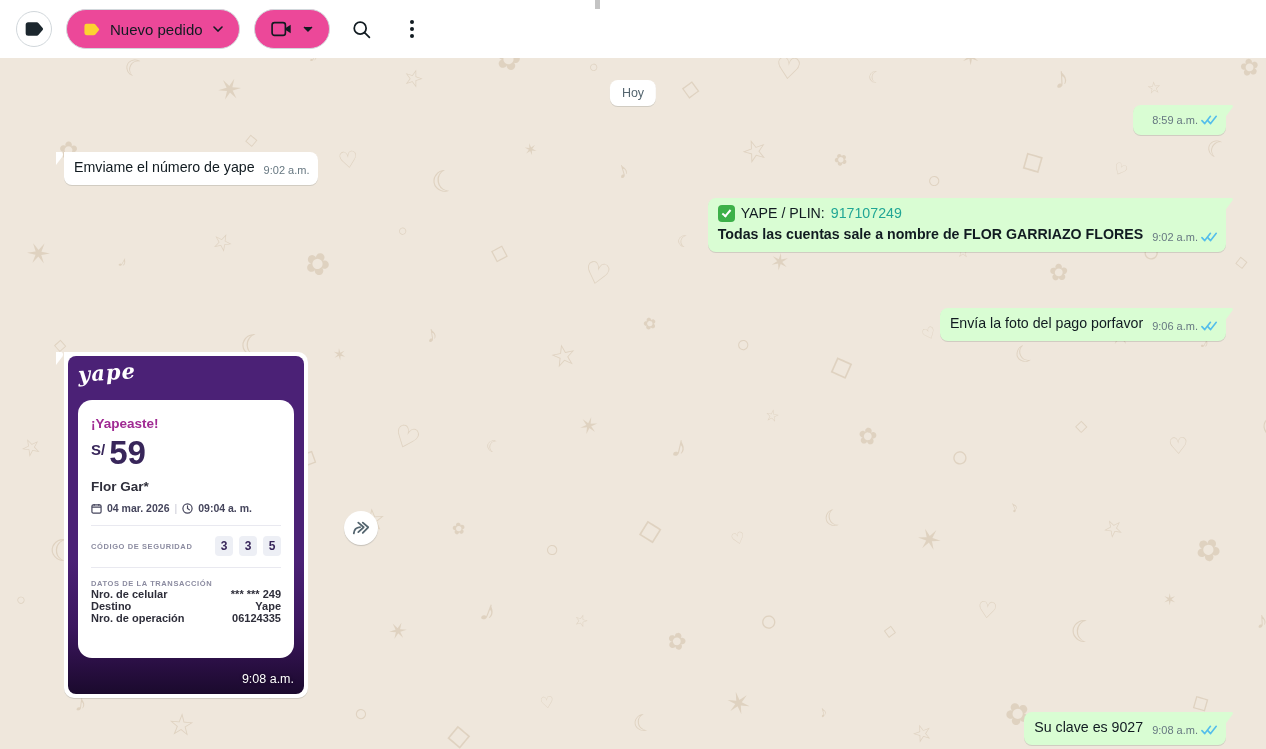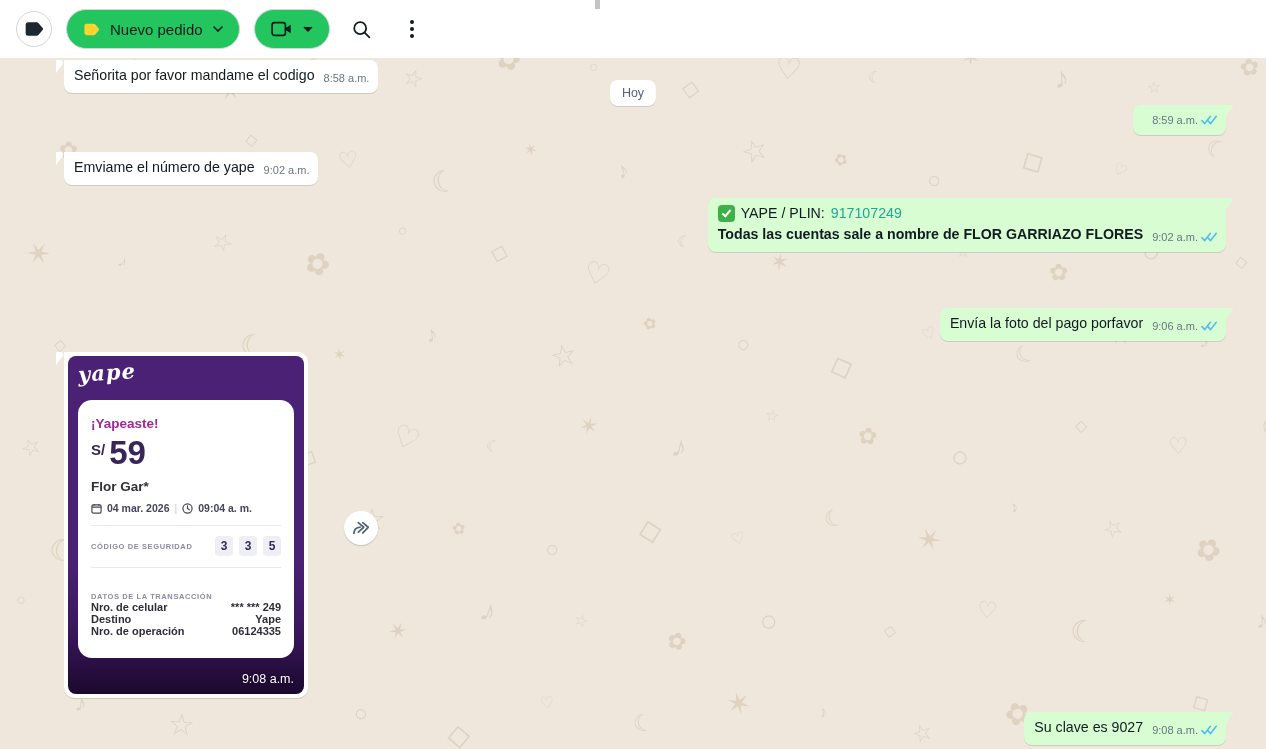--- a/index.html
+++ b/index.html
@@ -18,21 +18,21 @@
               radial-gradient(circle at 80% 40%, #f4a7c0 0 18%, transparent 19%),
               radial-gradient(circle at 25% 62%, #5a4a48 0 16%, transparent 17%),
               radial-gradient(circle at 55% 68%, #7a5a58 0 18%, transparent 19%),
               radial-gradient(circle at 50% 88%, #c4385c 0 30%, transparent 31%),
               linear-gradient(180deg,#e9b6c6 0%,#d98aa6 55%,#b4506c 100%); }
   .contact-title { font-size:16px; color:#111b21; font-weight:400; line-height:21px; }
   .contact-status { font-size:13px; color:#667781; line-height:18px; }
   .header-actions { display:flex; align-items:center; gap:14px; }
   .icon-circle { width:36px; height:36px; border-radius:50%; border:1px solid #d1d7db; background:#fff;
                  display:flex; align-items:center; justify-content:center; cursor:pointer; }
-  .pill { height:40px; border-radius:24px; border:1px solid #d1d7db; background:#22c55e;
+  .pill { height:40px; border-radius:24px; border:1px solid #d1d7db; background:#ec4899;
           display:flex; align-items:center; gap:10px; padding:0 16px; cursor:pointer; }
   .pill-label { font-size:15px; color:#111b21; font-weight:500; }
   .icon-btn { background:none; border:none; width:36px; height:36px; display:flex;
               align-items:center; justify-content:center; cursor:pointer; }
 
   
   .chat { position:absolute; top:58px; left:0; right:0; bottom:0; background:var(--chat_bg,#efe7dc); overflow:hidden; }
   #doodles { position:absolute; inset:0; overflow:hidden; pointer-events:none; }
   .doodle { position:absolute; color:rgba(198,176,146,0.38); user-select:none; }
   .scroll-tick { position:absolute; left:595px; top:0; width:5px; height:9px; background:#c4c4c4; z-index:9; }
@@ -84,21 +84,21 @@
   .r-name { font-size:13.5px; font-weight:bold; color:#2e2e3a; margin-top:9px; }
   .r-date { display:flex; align-items:center; gap:5px; margin-top:8px; font-size:10.5px;
             font-weight:bold; color:#45455c; }
   .r-sep { color:#c9c9d4; font-weight:normal; }
   .r-div { height:1px; background:#e9e9f0; margin:11px 0 0 0; }
   .r-codrow { display:flex; align-items:center; justify-content:space-between; margin-top:10px; }
   .r-label { font-size:7.5px; letter-spacing:.6px; color:#8b8ba0; font-weight:bold; }
   .r-boxes { display:flex; gap:6px; }
   .r-box { width:18px; height:20px; background:#edeff5; border-radius:4px; display:flex;
            align-items:center; justify-content:center; font-size:12px; font-weight:bold; color:#38265a; }
-  .r-datos { margin-top:24px; }
+  .r-datos { margin-top:11px; }
   .r-row { display:flex; justify-content:space-between; margin-top:0; font-size:11px;
            font-weight:bold; color:#2e2e3a; }
   .img-time { position:absolute; right:10px; bottom:8px; color:#ffffff; font-size:12.5px;
               text-shadow:0 0 3px rgba(0,0,0,.5); z-index:3; }
 
   .fwd-btn { position:absolute; left:344px; top:453px; width:34px; height:34px; border-radius:50%;
              background:#ffffff; border:none; box-shadow:0 1px 1px rgba(11,20,26,.18);
              display:flex; align-items:center; justify-content:center; cursor:pointer; z-index:2; }
 </style>
 </head>
@@ -254,31 +254,20 @@
         <span class="doodle" style="left: 540px; top: 635px; font-size: 16px; transform: rotate(-8deg);">♡</span>
         <span class="doodle" style="left: 633px; top: 652px; font-size: 23px; transform: rotate(-11deg);">☾</span>
         <span class="doodle" style="left: 726px; top: 628px; font-size: 30px; transform: rotate(-14deg);">✶</span>
         <span class="doodle" style="left: 819px; top: 645px; font-size: 16px; transform: rotate(-17deg);">♪</span>
         <span class="doodle" style="left: 912px; top: 662px; font-size: 23px; transform: rotate(-20deg);">☆</span>
         <span class="doodle" style="left: 1005px; top: 638px; font-size: 30px; transform: rotate(-23deg);">✿</span>
         <span class="doodle" style="left: 1098px; top: 655px; font-size: 16px; transform: rotate(-26deg);">○</span>
         <span class="doodle" style="left: 1191px; top: 631px; font-size: 23px; transform: rotate(-29deg);">◇</span>
       </div>
 
-    <div class="msg msg-in" style="top:2px">
-      <div class="bubble bubble-in">
-        <svg class="tail tail-in" viewBox="0 0 8 13">
-            <path d="M6.467 0H8v13L1.533 4.382C.474 2.97 1.042 0 2.812 0z" transform="scale(-1,1) translate(-8,0)" fill="#ffffff"></path>
-          </svg>
-        <span>Señorita por favor mandame el codigo</span>
-        <span class="meta">
-            <span>8:58 a.m.</span>
-          </span>
-      </div>
-    </div>
 
     <div class="date-chip" style="top:22px">Hoy</div>
 
     <div class="msg msg-out" style="top:47px">
       <div class="bubble bubble-out">
         <svg class="tail tail-out" viewBox="0 0 8 13">
             <path d="M0 0h5.188c1.77 0 2.338 1.156 1.279 2.568L0 11.193z" fill="#d9fdd3"></path>
           </svg>
         <span class="meta">
             <span>8:59 a.m.</span>

